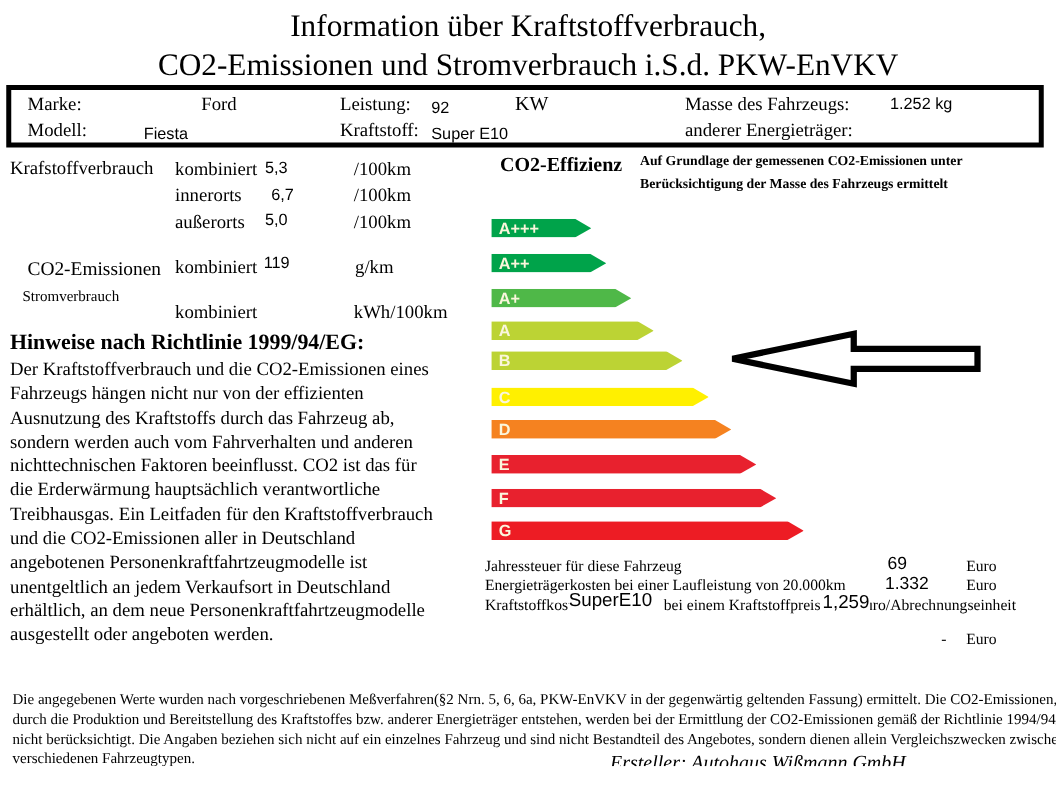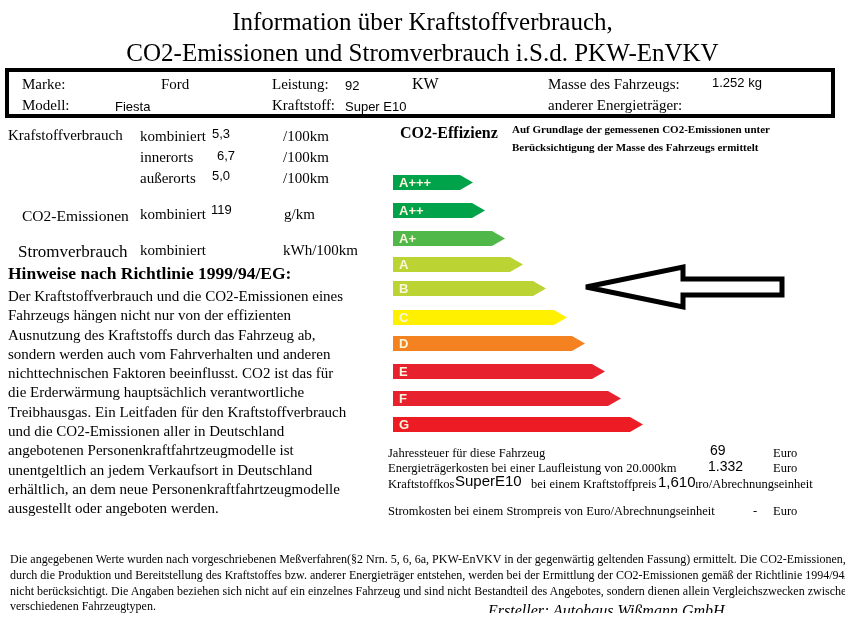--- a/index.html
+++ b/index.html
@@ -83,21 +83,21 @@
 
   <span class="abs label-15" style="left:140px; top:170px;">außerorts</span>
   <span class="abs val-13" style="left:212px; top:168px;">5,0</span>
   <span class="abs label-15" style="left:283px; top:170px;">/100km</span>
 
   <span class="abs" style="left:22px; top:207px; font-size:15.5px;">CO2-Emissionen</span>
   <span class="abs label-15" style="left:140px; top:206px;">kombiniert</span>
   <span class="abs val-13" style="left:211px; top:202px;">119</span>
   <span class="abs label-15" style="left:284px; top:206px;">g/km</span>
 
-  <span class="abs" style="left:18px; top:242px; font-size:17px;">Stromverbrauch</span>
+  <span class="abs" style="left:18px; top:230px; font-size:12px;">Stromverbrauch</span>
   <span class="abs label-15" style="left:140px; top:242px;">kombiniert</span>
   <span class="abs label-15" style="left:283px; top:242px;">kWh/100km</span>
 
   <span class="abs hinweise-heading" style="left:8px; top:263px;">Hinweise nach Richtlinie 1999/94/EG:</span>
   <div class="abs hinweise-body" style="left:8px; top:287px;">Der Kraftstoffverbrauch und die CO2-Emissionen eines
 Fahrzeugs hängen nicht nur von der effizienten
 Ausnutzung des Kraftstoffs durch das Fahrzeug ab,
 sondern werden auch vom Fahrverhalten und anderen
 nichttechnischen Faktoren beeinflusst. CO2 ist das für
 die Erderwärmung hauptsächlich verantwortliche
@@ -153,24 +153,23 @@
   <span class="abs cost-val" style="left:710px; top:442px;">69</span>
   <span class="abs cost-label" style="left:773px; top:446px;">Euro</span>
 
   <span class="abs cost-label" style="left:388px; top:461px;">Energieträgerkosten bei einer Laufleistung von 20.000km</span>
   <span class="abs cost-val" style="left:708px; top:458px;">1.332</span>
   <span class="abs cost-label" style="left:773px; top:461px;">Euro</span>
 
   <span class="abs cost-label" style="left:388px; top:477px;">Kraftstoffkosten</span>
   <span class="abs cost-val-inline" style="left:455px; top:472px; z-index:2;">SuperE10</span>
   <span class="abs cost-label" style="left:531px; top:477px;">bei einem Kraftstoffpreis von</span>
-  <span class="abs cost-val-inline" style="left:658px; top:473px; z-index:2;">1,610</span>
+  <span class="abs cost-val-inline" style="left:658px; top:473px; z-index:2;">1,259</span>
   <span class="abs cost-label" style="left:692px; top:477px;">uro/Abrechnungseinheit</span>
 
-  <span class="abs cost-label" style="left:388px; top:504px;">Stromkosten bei einem Strompreis von Euro/Abrechnungseinheit</span>
   <span class="abs cost-label" style="left:753px; top:504px;">-</span>
   <span class="abs cost-label" style="left:773px; top:504px;">Euro</span>
 
   <div class="abs fineprint" style="left:10px; top:552px;">Die angegebenen Werte wurden nach vorgeschriebenen Meßverfahren(§2 Nrn. 5, 6, 6a, PKW-EnVKV in der gegenwärtig geltenden Fassung) ermittelt. Die CO2-Emissionen, die
 durch die Produktion und Bereitstellung des Kraftstoffes bzw. anderer Energieträger entstehen, werden bei der Ermittlung der CO2-Emissionen gemäß der Richtlinie 1994/94/EG
 nicht berücksichtigt. Die Angaben beziehen sich nicht auf ein einzelnes Fahrzeug und sind nicht Bestandteil des Angebotes, sondern dienen allein Vergleichszwecken zwischen
 verschiedenen Fahrzeugtypen.</div>
   <span class="abs ersteller" style="left:488px; top:602px;font-style:italic;">Ersteller: Autohaus Wißmann GmbH</span>
 
 </div>

